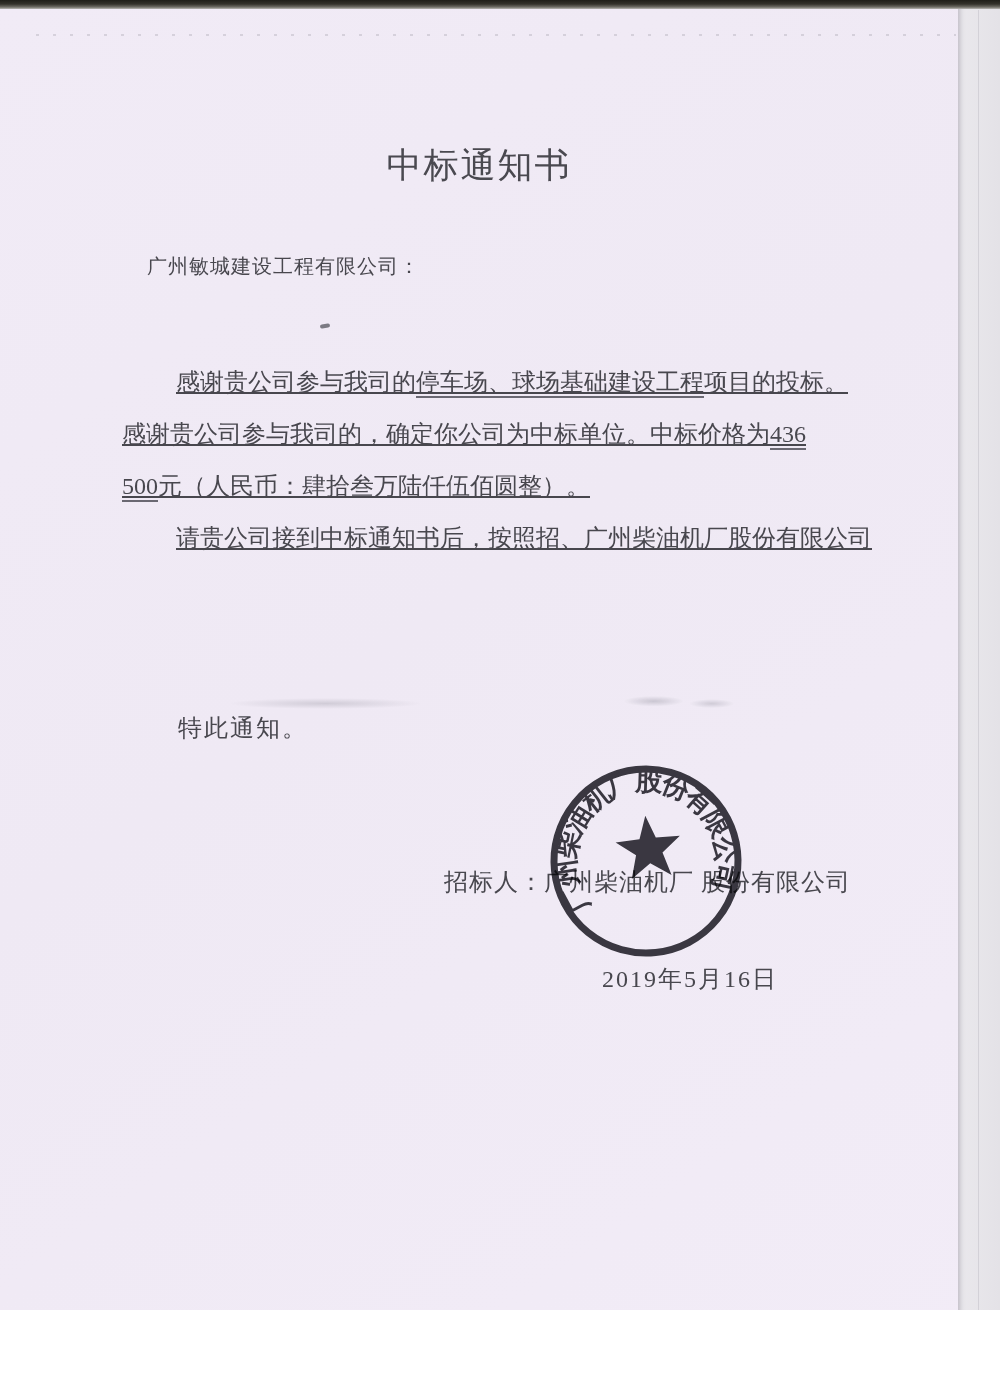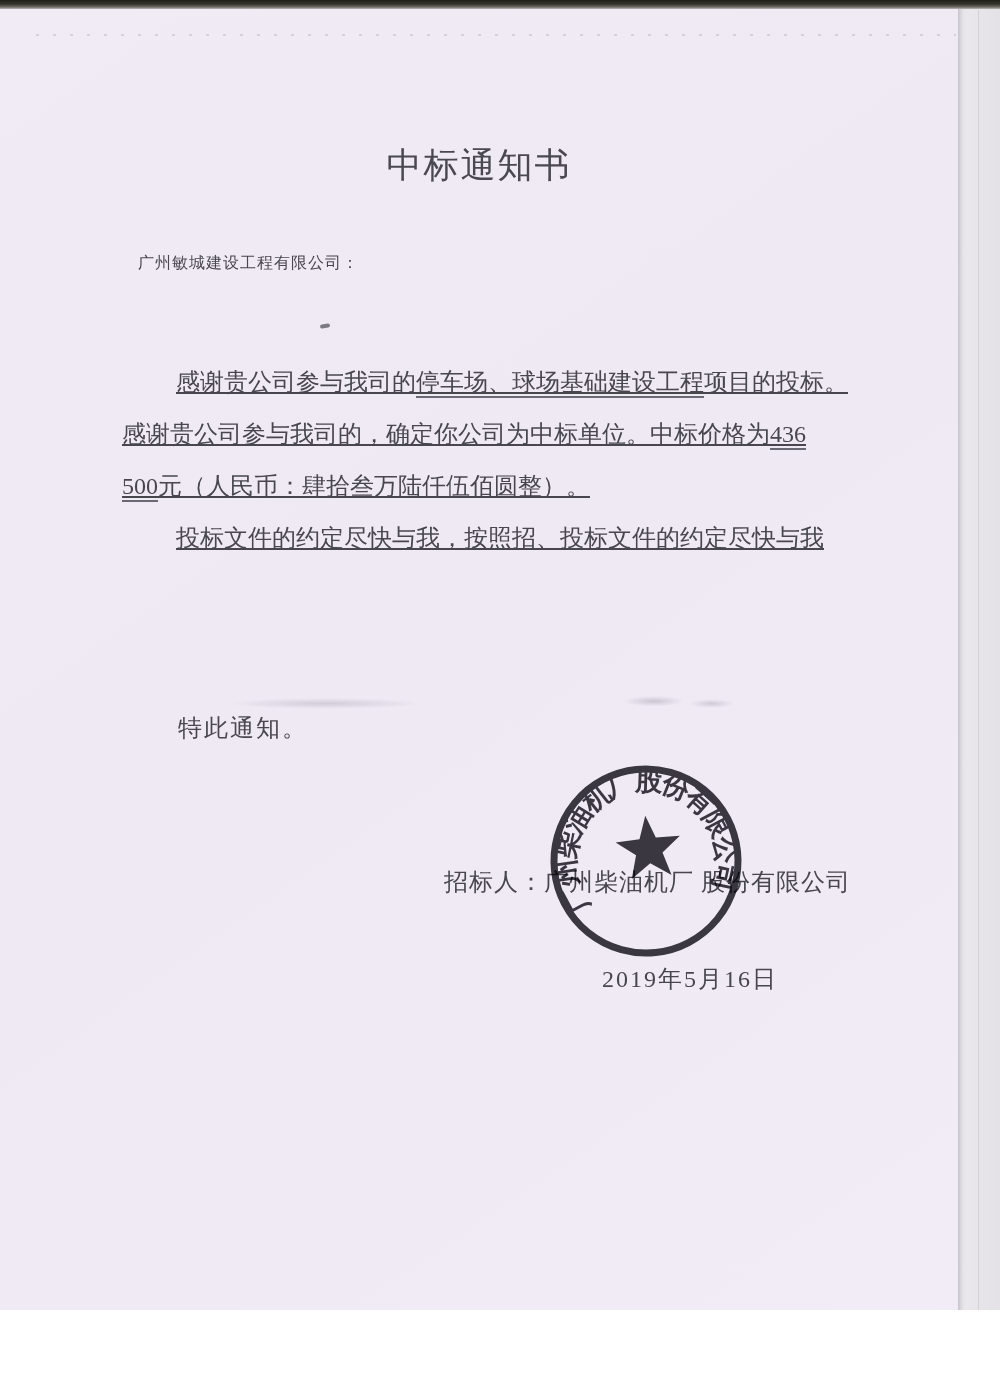--- a/index.html
+++ b/index.html
@@ -21,21 +21,21 @@
   }
   .strip-line{position:absolute;left:978px;top:10px;height:1365px;width:1px;background:rgba(160,158,168,.28);}
   .dotted-artifact{
     position:absolute;left:36px;top:34px;width:920px;height:2px;opacity:.45;
     background:repeating-linear-gradient(to right,rgba(90,90,100,.4) 0 3px,transparent 3px 17px);
   }
   .title{
     position:absolute;left:0;top:142px;width:958px;text-align:center;
     font-size:35px;letter-spacing:2px;color:#4a4950;white-space:nowrap;
   }
-  .addressee{position:absolute;left:138px;top:253px;font-size:16px;letter-spacing:1px;white-space:nowrap;}
+  .addressee{position:absolute;left:147px;top:253px;font-size:20px;letter-spacing:1px;white-space:nowrap;}
   .bodyblock{position:absolute;left:122px;top:356px;width:710px;font-size:24px;text-decoration:underline;}
   .bodyline{height:52px;line-height:52px;white-space:nowrap;}
   .indent{text-indent:54px;}
   .u{border-bottom:2px solid rgba(82,81,90,.85);padding-bottom:1px;}
   .closing{position:absolute;left:178px;top:712px;font-size:24px;letter-spacing:2px;white-space:nowrap;text-align:center;}
   .sig{position:absolute;left:444px;top:866px;font-size:24px;letter-spacing:1px;white-space:nowrap;}
   .date{position:absolute;left:602px;top:963px;font-size:24px;letter-spacing:2px;white-space:nowrap;}
   .seal{
     position:absolute;left:543px;top:758px;width:206px;height:206px;
     mix-blend-mode:multiply;opacity:.92;color:var(--seal,#2c2b33);
@@ -74,21 +74,21 @@
     <div class="title">中标通知书</div>
 
     <div class="addressee">广州敏城建设工程有限公司：</div>
 
     <div class="pencil-mark"></div>
 
     <div class="bodyblock">
         <div class="bodyline indent"><span>感谢贵公司参与我司的</span><span class="u">停车场、球场基础建设工程</span><span>项目的投标。</span></div>
         <div class="bodyline"><span>感谢贵公司参与我司的，确定你公司为中标单位。中标价格为</span><span class="u">436</span></div>
         <div class="bodyline"><span class="u">500</span><span>元（人民币：肆拾叁万陆仟伍佰圆整）。</span></div>
-        <div class="bodyline indent"><span>投标文件的约定尽快与我，按照招、投标文件的约定尽快与我</span></div>
+        <div class="bodyline indent"><span>请贵公司接到中标通知书后，按照招、广州柴油机厂股份有限公司</span></div>
       </div>
 
     <div class="smudge-a"></div>
     <div class="smudge-b"></div>
 
     <div class="closing">特此通知。</div>
 
     <div class="sig">招标人：广州柴油机厂 股份有限公司</div>
 
     <div class="date">2019年5月16日</div>

